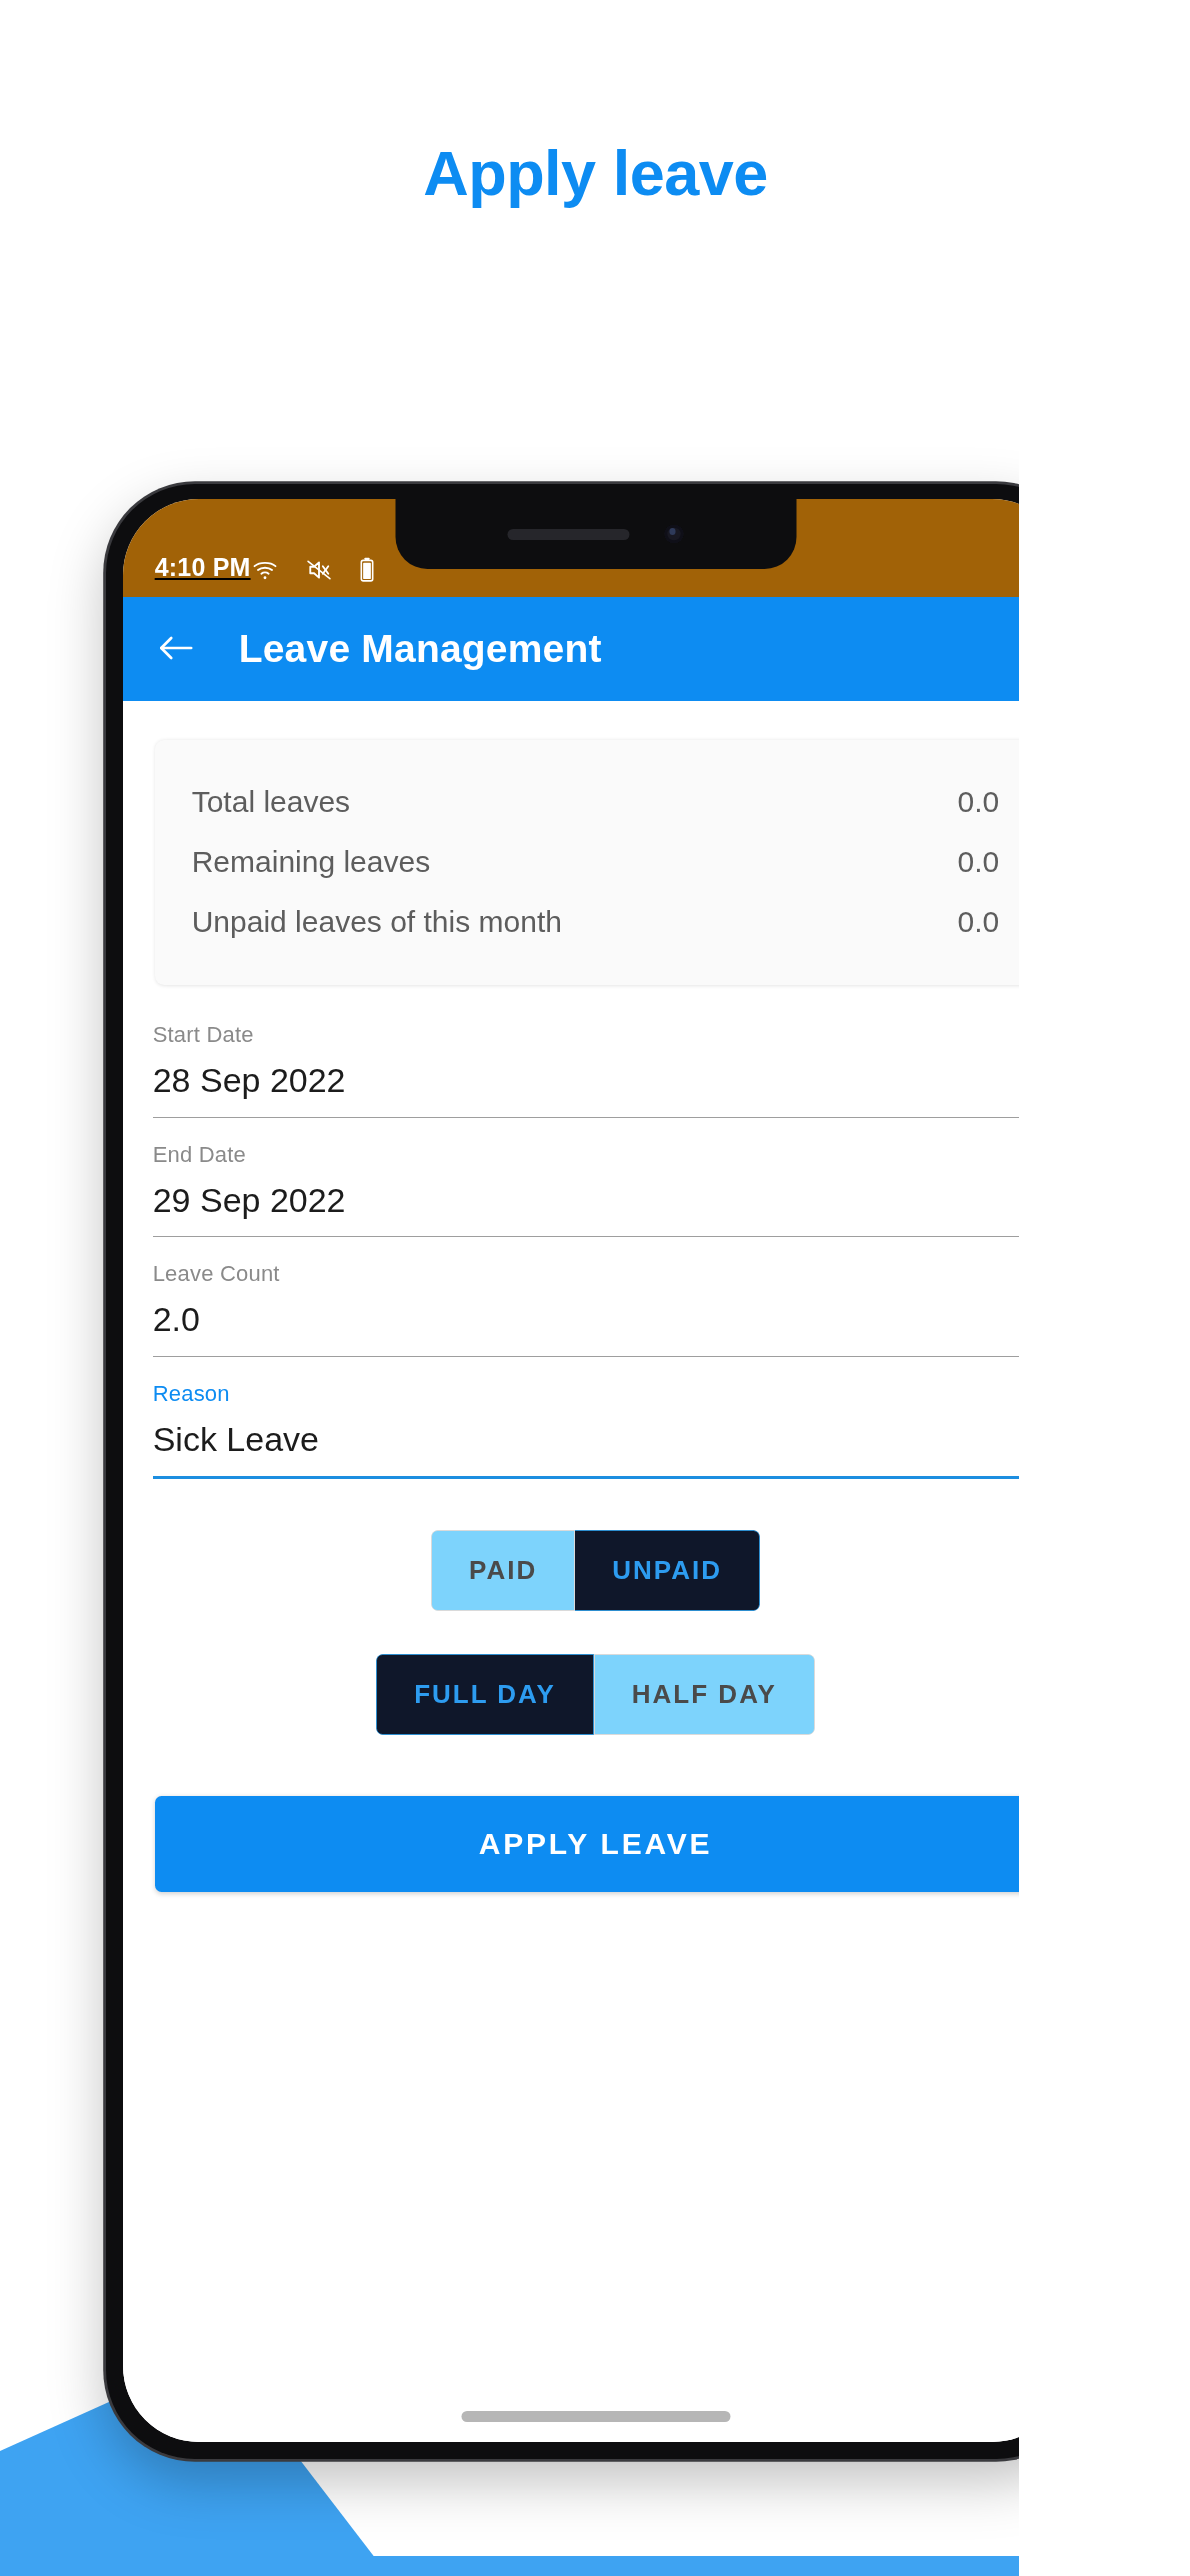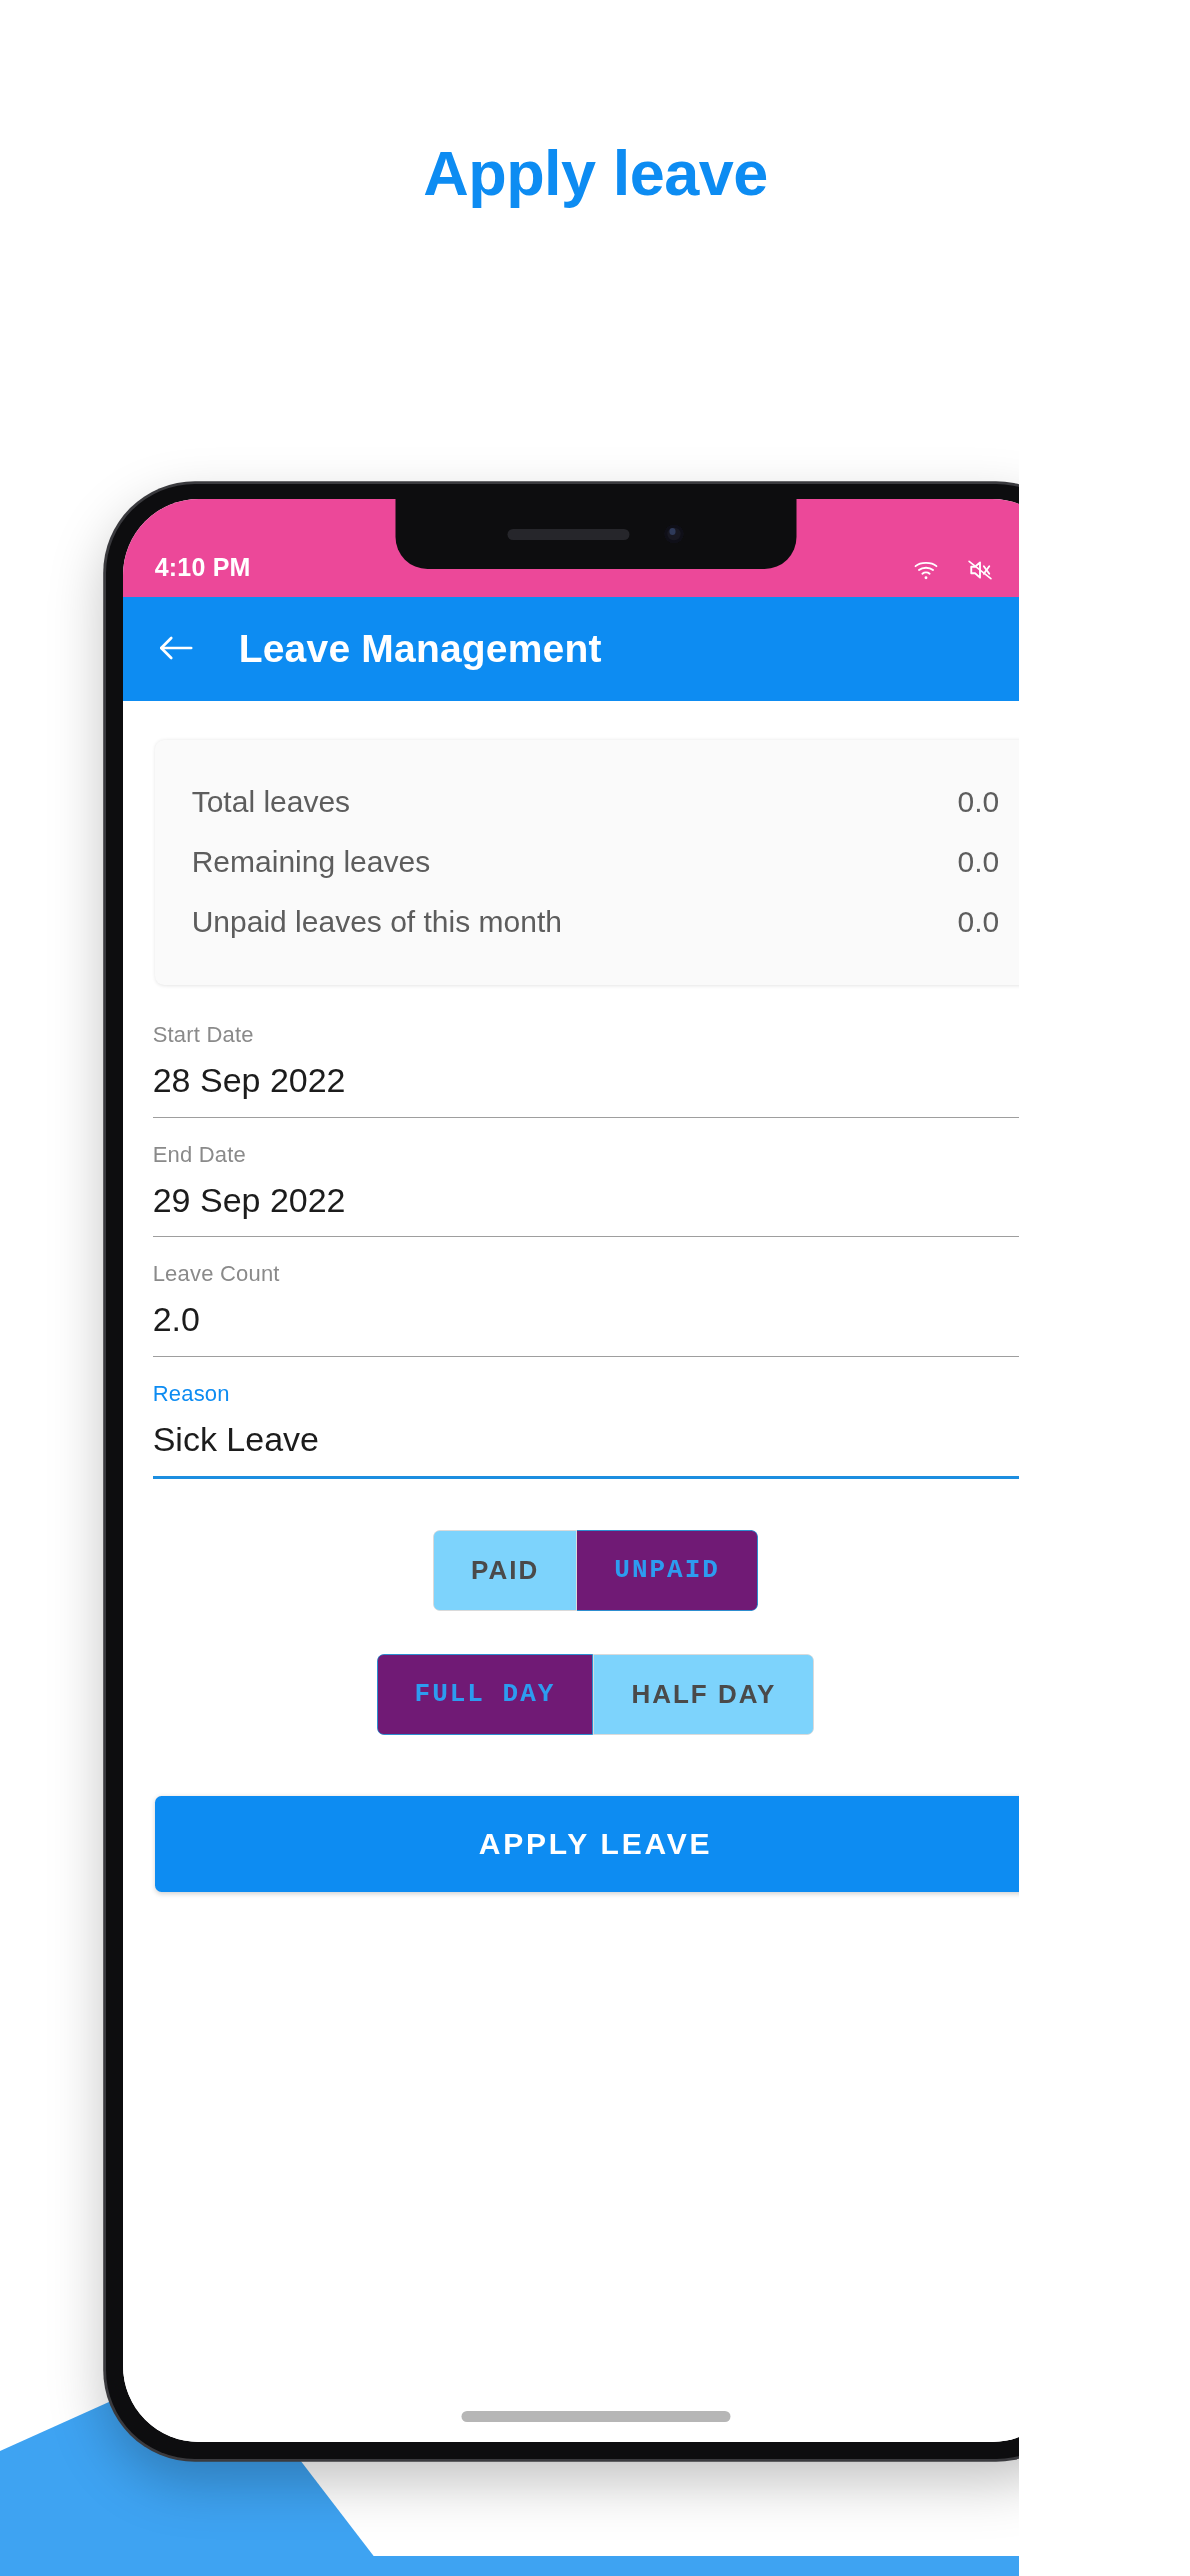--- a/index.html
+++ b/index.html
@@ -70,24 +70,24 @@
     display:flex; align-items:center; justify-content:center; gap:35px;
   }
   .speaker { width:122px; height:11px; background:#26262b; border-radius:5.6px; }
   .cam { width:18.5px; height:18.5px; border-radius:50%; background:#181822;
          box-shadow:inset 0 0 0 2.8px #0f0f18; position:relative; }
   .cam::after{content:"";position:absolute;top:3.7px;left:4.6px;width:6.5px;height:6.5px;
               border-radius:50%;background:#2e3a5a;}
 
   
   .statusbar {
-    height:98px; background:#ec4899;
-    display:flex; align-items:flex-end; justify-content:space-between;
+    height:98px; background:#a16207;
+    display:flex; align-items:flex-end; 
     padding:0 32px 15px 32px;
-    position:relative; z-index:10;
+    position:relative; z-index:10;text-decoration:underline;
   }
   .status-time { color:#fff; font-size:25px; font-weight:bold; letter-spacing:0.2px; }
   .status-icons { display:flex; align-items:center; gap:26px; }
   .status-icons svg { display:block; }
 
   
   .appbar {
     height:104px; background:#0d8cf2;
     display:flex; align-items:center;
     padding:0 32px;
@@ -130,23 +130,22 @@
   .toggle-btn {
     font-size:26px; letter-spacing:2px; font-weight:bold;
     padding:24px 37px;
     background:#7dd3fc; color:#4a4a4a;
     border:1.4px solid #dadada;
     cursor:pointer; white-space:nowrap;
   }
   .toggle-group .toggle-btn:first-child { border-top-left-radius:6.5px; border-bottom-left-radius:6.5px; }
   .toggle-group .toggle-btn:last-child { border-top-right-radius:6.5px; border-bottom-right-radius:6.5px; border-left:none; }
   .toggle-btn.active {
-    background:#701a75; color:#2d9cf0;
+    background:#0f172a; color:#2d9cf0;
     border:1.4px solid #2d8ecf;
-    font-family:Liberation Mono, monospace;
   }
   .toggle-group .toggle-btn.active + .toggle-btn { border-left:1.4px solid #dadada; }
 
   .apply-wrap { padding:0 32px; margin-top:61px; }
   .apply-btn {
     width:100%; height:96px;
     background:#0d8cf2; color:#fff;
     border:none; border-radius:6.5px;
     font-size:30px; font-weight:bold; letter-spacing:2.8px;
     cursor:pointer;

